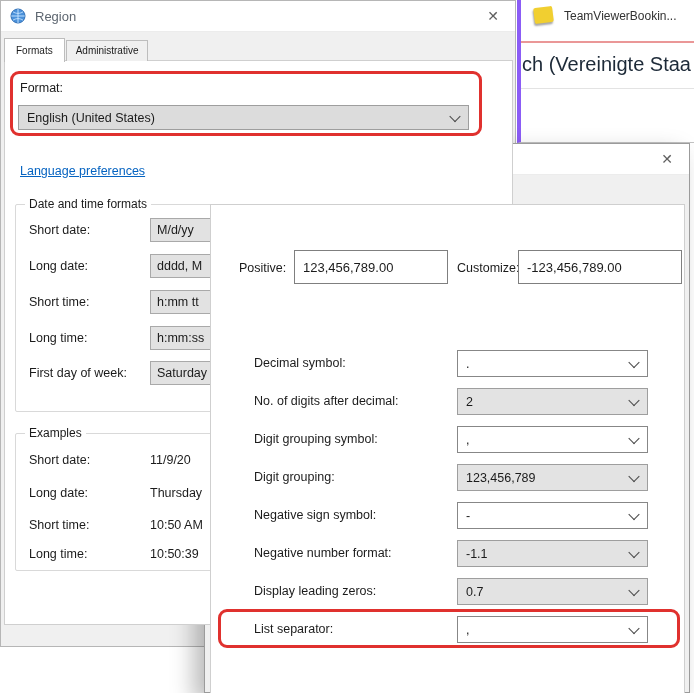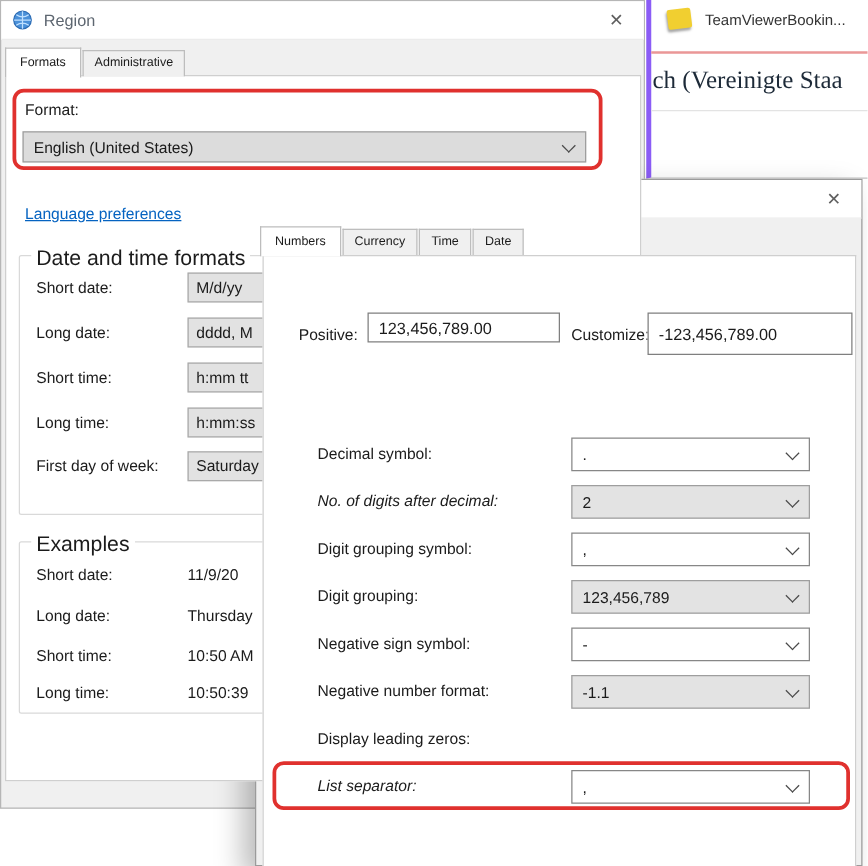--- a/index.html
+++ b/index.html
@@ -23,29 +23,29 @@
   #region-page{left:3px;top:59px;width:509px;height:565px;}
   #customize-page{left:5px;top:60px;width:475px;height:492px;border-bottom:none;}
   .footer{position:absolute;left:1px;right:1px;bottom:1px;height:21px;background:#f0f0f0;}
   .lbl{position:absolute;font-size:12.5px;color:#1b1b1b;white-space:nowrap;}
   .red-box{position:absolute;border:3px solid #e0312e;border-radius:9px;box-sizing:border-box;z-index:5;pointer-events:none;}
   .combo{position:absolute;box-sizing:border-box;border:1px solid #878787;background:#fff;display:flex;align-items:center;padding:0 20px 0 8px;font-size:12.5px;white-space:nowrap;overflow:hidden;}
   .combo.gray{background:#e3e3e3;border-color:#9e9e9e;}
   .combo .chev{position:absolute;right:9px;top:50%;width:7px;height:7px;border-left:1.6px solid #4a4a4a;border-bottom:1.6px solid #4a4a4a;transform:translateY(-68%) rotate(-45deg);}
   .field{position:absolute;box-sizing:border-box;border:1px solid #a9a9a9;background:#e2e2e2;display:flex;align-items:center;padding:0 6px;font-size:12.5px;white-space:nowrap;overflow:hidden;}
   .groupbox{position:absolute;border:1px solid #d9d9d9;border-radius:2px;box-sizing:border-box;}
-  .group-title{position:absolute;top:-8px;left:9px;background:#fff;padding:0 4px;font-size:17px;color:#1b1b1b;white-space:nowrap;}
+  .group-title{position:absolute;top:-8px;left:9px;background:#fff;padding:0 4px;font-size:12px;color:#1b1b1b;white-space:nowrap;}
   .link{position:absolute;font-size:12.5px;color:#0563c1;text-decoration:underline;cursor:pointer;white-space:nowrap;}
   .valbox{position:absolute;box-sizing:border-box;border:1px solid #7f7f7f;background:#fff;display:flex;align-items:center;padding:0 8px;font-size:13px;white-space:nowrap;}
   
   #bg-window{position:absolute;left:517px;top:0;width:198px;height:143px;background:#fff;border-left:4px solid #8b5cf6;border-bottom:1px solid #c2c2c2;box-sizing:border-box;}
   .folder-icon{position:absolute;left:13px;top:7px;width:19px;height:16px;background:#f1cf30;border-radius:2px;transform:rotate(-7deg);box-shadow:-1px 2px 2px rgba(0,0,0,.35);}
   .shortcut-label{position:absolute;left:43px;top:9px;font-size:12px;color:#333;white-space:nowrap;}
   .salmon-line{position:absolute;left:0;right:0;top:41px;height:2px;background:#ea9797;}
-  .big-partial-text{position:absolute;left:1px;top:53px;font-size:20px;color:#1d2a38;white-space:nowrap;font-family:Liberation Serif, serif;}
+  .big-partial-text{position:absolute;left:1px;top:53px;font-size:20px;color:#1d2a38;white-space:nowrap;}
   .faint-line{position:absolute;left:0;right:0;top:88px;height:1px;background:#e3e3e3;}
   .icon16{width:16px;height:16px;flex:0 0 auto;}
 </style>
 </head>
 <body>
 
 <div id="bg-window">
   <div class="folder-icon"></div>
   <div class="shortcut-label">TeamViewerBookin...</div>
   <div class="salmon-line"></div>
@@ -119,44 +119,38 @@
   <div class="titlebar">
     <svg class="icon16" viewBox="0 0 16 16">
       <circle cx="8.5" cy="7.5" r="6.5" fill="#4a90d9" stroke="#2d6db5" stroke-width="1"></circle>
       <path d="M2.3 7.5h12.4 M8.5 1v13 M4 3.6c2.8 2 6.2 2 9 0 M4 11.4c2.8-2 6.2-2 9 0" stroke="#bfe0ff" fill="none" stroke-width="1"></path>
       <circle cx="4.3" cy="11.7" r="3.4" fill="#e9eef4" stroke="#76828e" stroke-width="0.8"></circle>
       <path d="M4.3 9.9v1.8l1.3 0.8" stroke="#3b4a57" fill="none" stroke-width="0.9"></path>
     </svg>
     <span class="title-text">Customize Format</span>
     <span class="close-btn">✕</span>
   </div>
-  <div class="tabstrip">
-    <span class="tab active">Numbers</span>
-    <span class="tab">Currency</span>
-    <span class="tab">Time</span>
-    <span class="tab">Date</span>
-  </div>
   <div id="customize-page" class="tabpage">
 
     <span class="lbl" style="left:28px;top:56px;">Positive:</span>
-    <div class="valbox" style="left:83px;top:45px;width:154px;height:24px;">
+    <div class="valbox" style="left:83px;top:45px;width:154px;height:34px;">
       <span>123,456,789.00</span>
     </div>
     <span class="lbl" style="left:246px;top:56px;">Customize:</span>
     <div class="valbox" style="left:307px;top:45px;width:164px;height:34px;">
       <span>-123,456,789.00</span>
     </div>
 
     <span class="lbl" style="left:43px;top:151px;">Decimal symbol:</span>
     <div class="combo" style="left:246px;top:145px;width:191px;height:27px;">
       <span>.</span>
       <span class="chev"></span>
     </div>
 
-    <span class="lbl" style="left:43px;top:189px;font-style:italic;">No. of digits after decimal:</span>
+    <span class="lbl" style="left:43px;top:189px;">No. of digits after decimal:</span>
     <div class="combo gray" style="left:246px;top:183px;width:191px;height:27px;">
       <span>2</span>
       <span class="chev"></span>
     </div>
 
     <span class="lbl" style="left:43px;top:227px;">Digit grouping symbol:</span>
     <div class="combo" style="left:246px;top:221px;width:191px;height:27px;">
       <span>,</span>
       <span class="chev"></span>
     </div>
@@ -173,22 +167,26 @@
       <span class="chev"></span>
     </div>
 
     <span class="lbl" style="left:43px;top:341px;">Negative number format:</span>
     <div class="combo gray" style="left:246px;top:335px;width:191px;height:27px;">
       <span>-1.1</span>
       <span class="chev"></span>
     </div>
 
     <span class="lbl" style="left:43px;top:379px;">Display leading zeros:</span>
+    <div class="combo gray" style="left:246px;top:373px;width:191px;height:27px;">
+      <span>0.7</span>
+      <span class="chev"></span>
+    </div>
 
-    <span class="lbl" style="left:43px;top:417px;font-style:italic;">List separator:</span>
+    <span class="lbl" style="left:43px;top:417px;">List separator:</span>
     <div class="combo" style="left:246px;top:411px;width:191px;height:27px;">
       <span>,</span>
       <span class="chev"></span>
     </div>
 
     <div class="red-box" style="left:7px;top:404px;width:462px;height:39px;"></div>
   </div>
 </div>
 
 </body></html>

